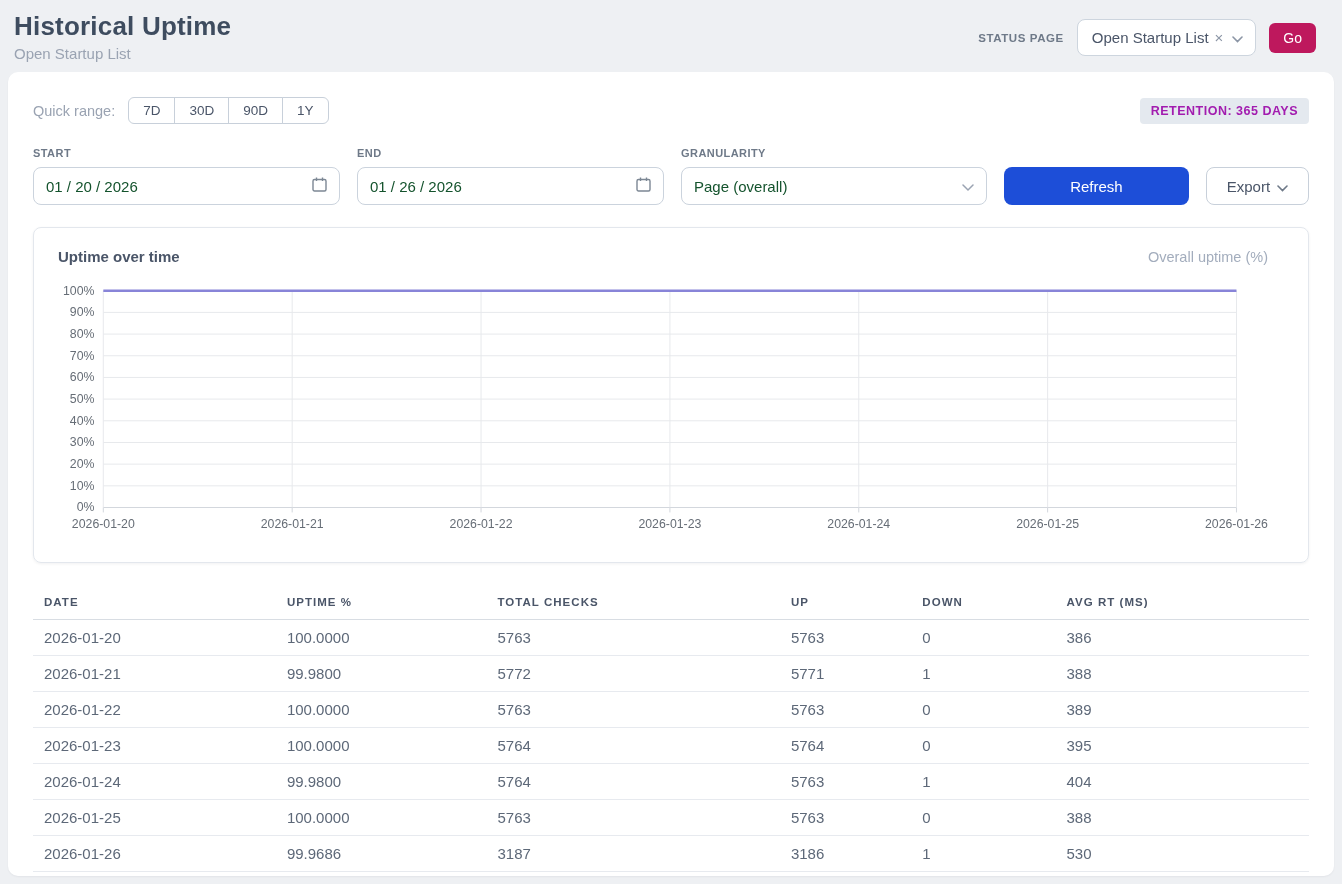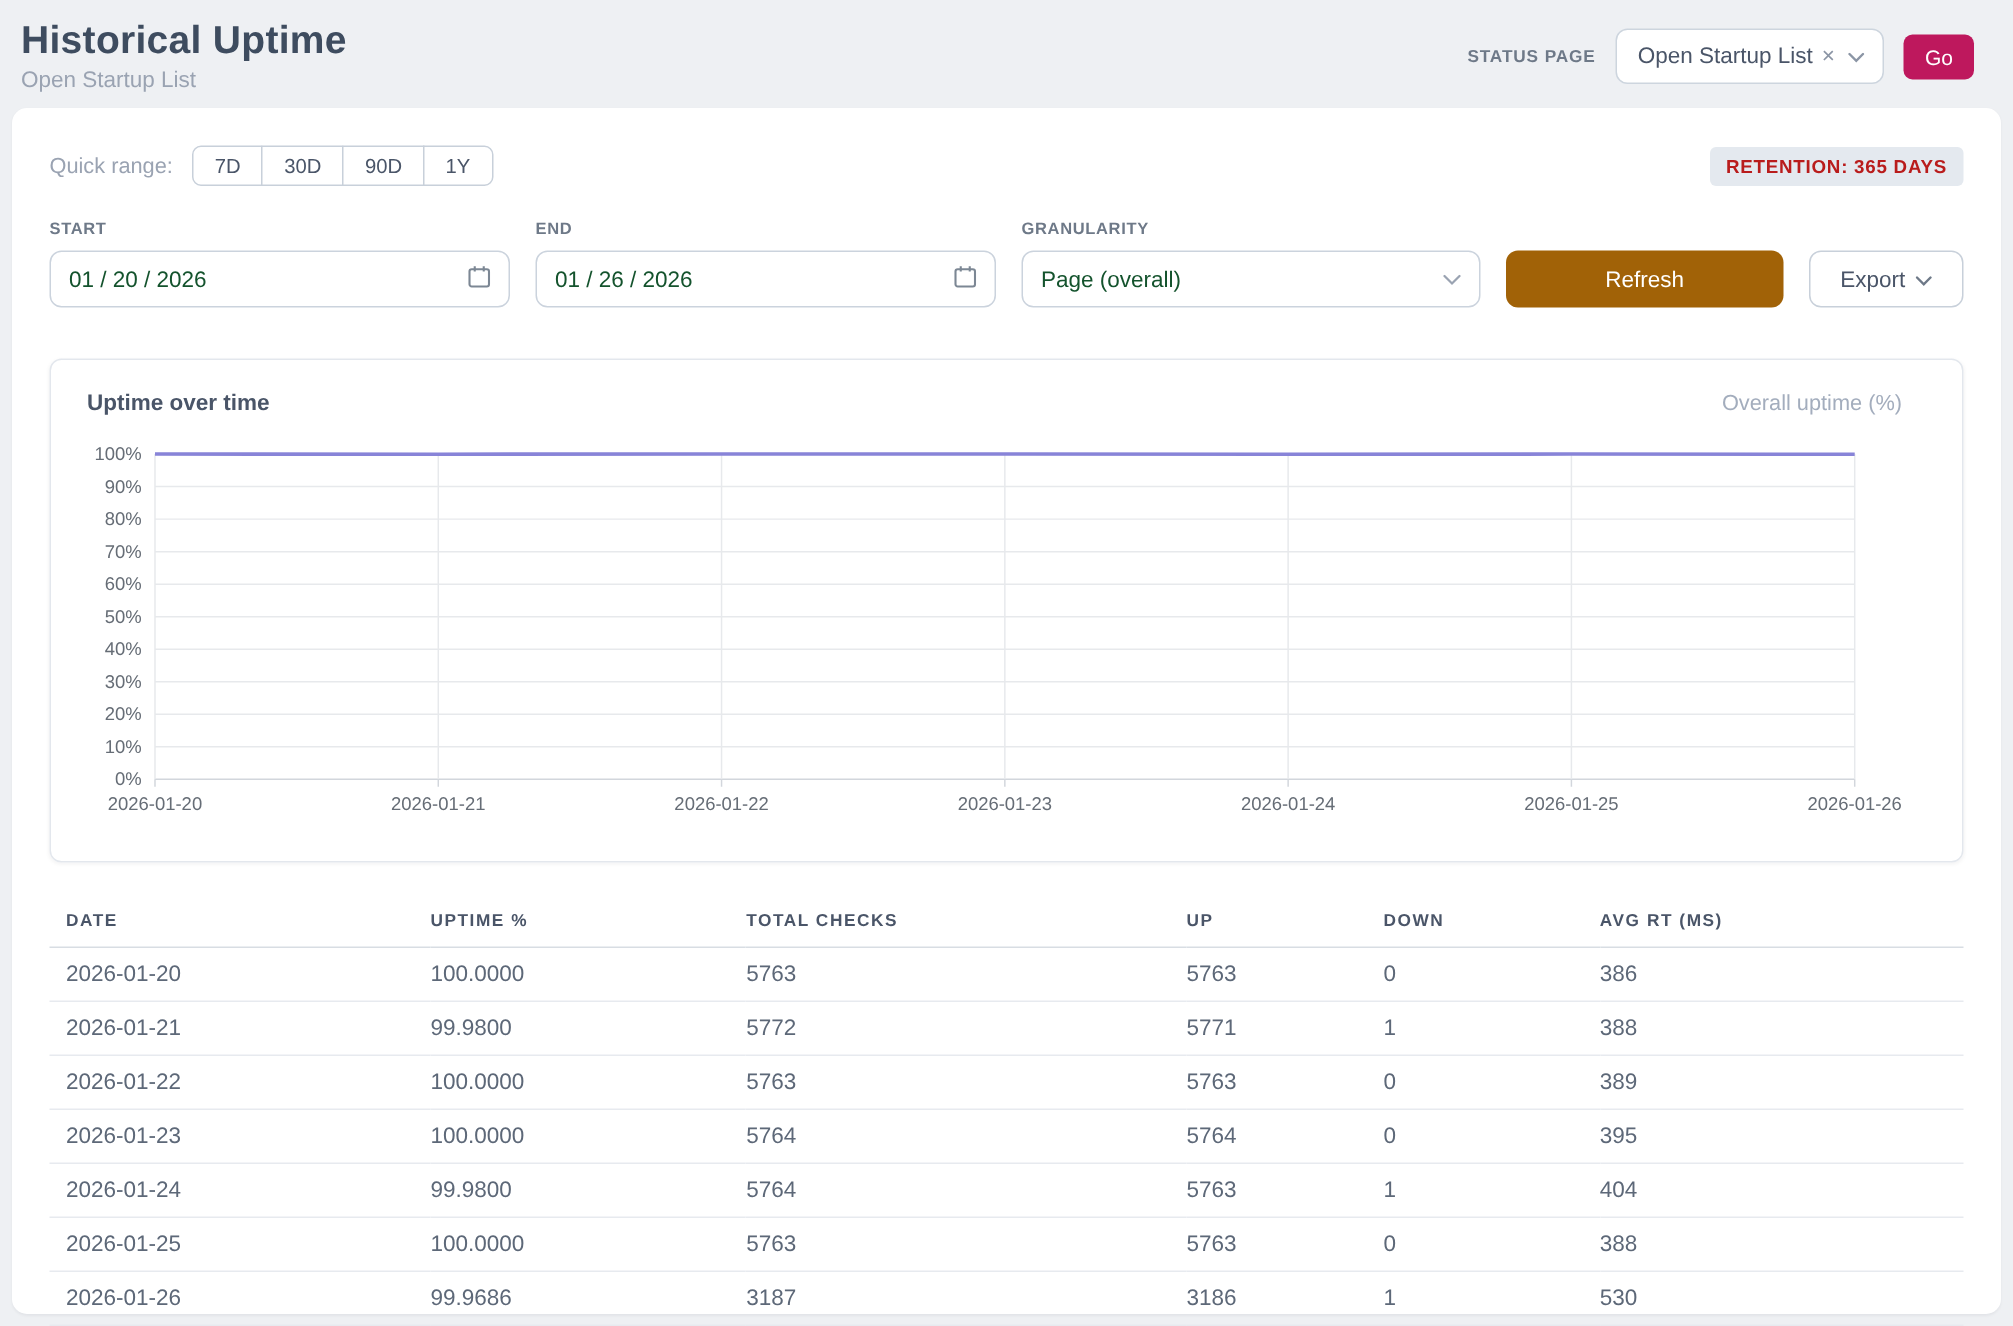--- a/index.html
+++ b/index.html
@@ -43,46 +43,46 @@
   .quick-label { font-size:14.5px; color:#9aa3b2; margin-right:13px; }
   .qr-group { display:flex; }
   .qr-btn {
     background:#fff; border:1px solid #c8d0da; color:#4a5568;
     font-size:13.5px; font-family:inherit; height:27px; padding:0 14px;
     margin-left:-1px; cursor:pointer;
   }
   .qr-btn:first-child { border-radius:6px 0 0 6px; margin-left:0; }
   .qr-btn:last-child { border-radius:0 6px 6px 0; }
   .retention-badge {
-    background:#e4e9ef; color:#b91c1c; font-size:12.5px; font-weight:600;
+    background:#e4e9ef; color:#a21caf; font-size:12.5px; font-weight:600;
     letter-spacing:.04em; padding:6px 11px; border-radius:4px;
   }
   
   .form-row { display:flex; margin-top:23px; gap:17px; align-items:flex-end; }
   .field { display:flex; flex-direction:column; }
   .field-label { font-size:11px; font-weight:600; letter-spacing:.04em; color:#6e7988; margin-bottom:8px; }
   .input-like {
     display:flex; align-items:center; justify-content:space-between;
     height:38px; border:1px solid #cbd3dd; border-radius:8px;
     padding:0 12px; font-size:15px; color:#14532d; background:#fff; cursor:text;
   }
   .w-date { width:307px; }
   .w-gran { width:306px; }
   .btn-refresh {
-    background:#a16207; color:#fff; border:none; border-radius:8px;
+    background:#1d4ed8; color:#fff; border:none; border-radius:8px;
     width:192px; height:38px; font-size:15px; cursor:pointer; font-family:inherit;
   }
   .btn-export {
     background:#fff; color:#4a5568; border:1px solid #c8d0da; border-radius:8px;
     width:107px; height:38px; font-size:15px; cursor:pointer; font-family:inherit;
     display:flex; align-items:center; justify-content:center; gap:7px;
   }
   
   .chart-card {
-    margin-top:34px; border:1px solid #e3e7ed; border-radius:8px;
+    margin-top:22px; border:1px solid #e3e7ed; border-radius:8px;
     box-shadow:0 1px 3px rgba(16,24,40,.06);
     padding:20px 40px 16px 24px; height:336px;
   }
   .chart-head { display:flex; justify-content:space-between; align-items:center; }
   .chart-title { font-size:15px; font-weight:700; color:#4a5568; }
   .chart-legend { font-size:14.5px; color:#a3adbd; }
   .chart-mount { margin-top:14px; }
   
   table.uptime { width:100%; border-collapse:collapse; table-layout:fixed; margin-top:24px; }
   table.uptime th {

